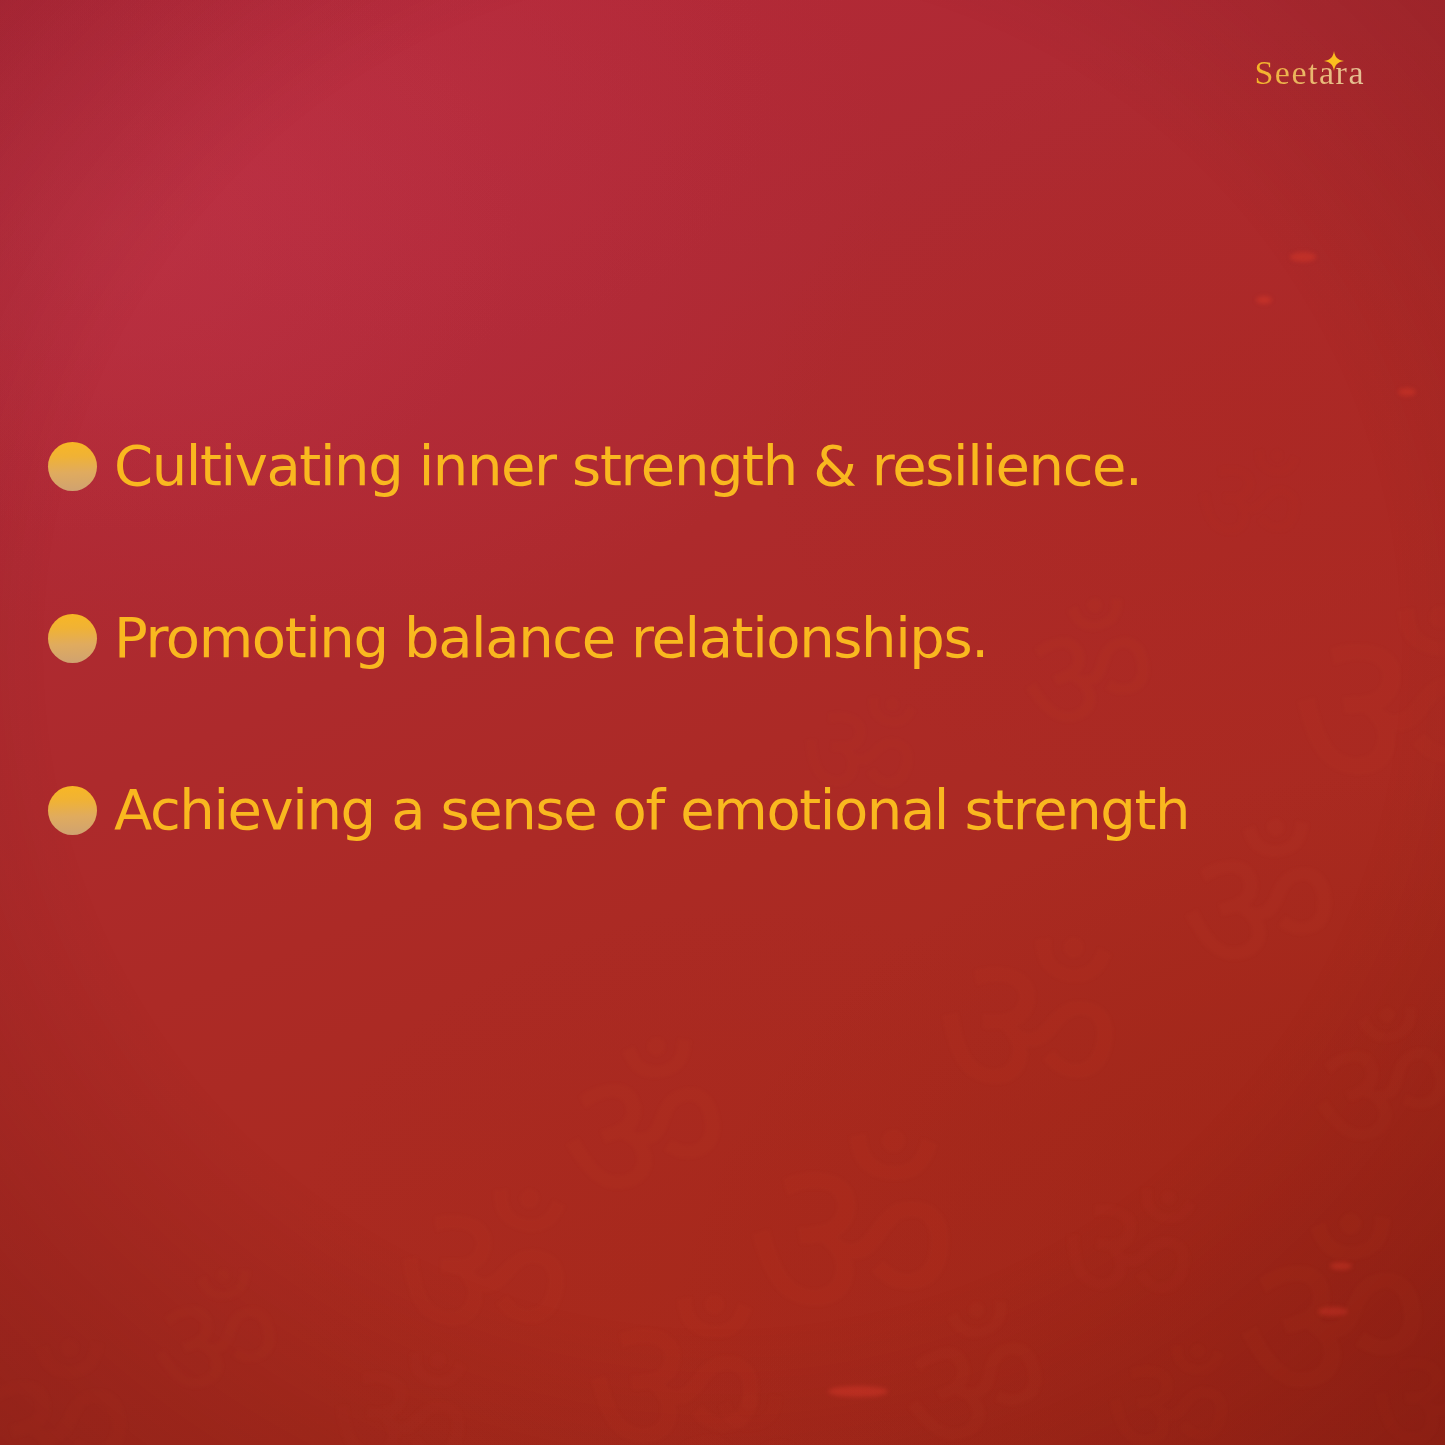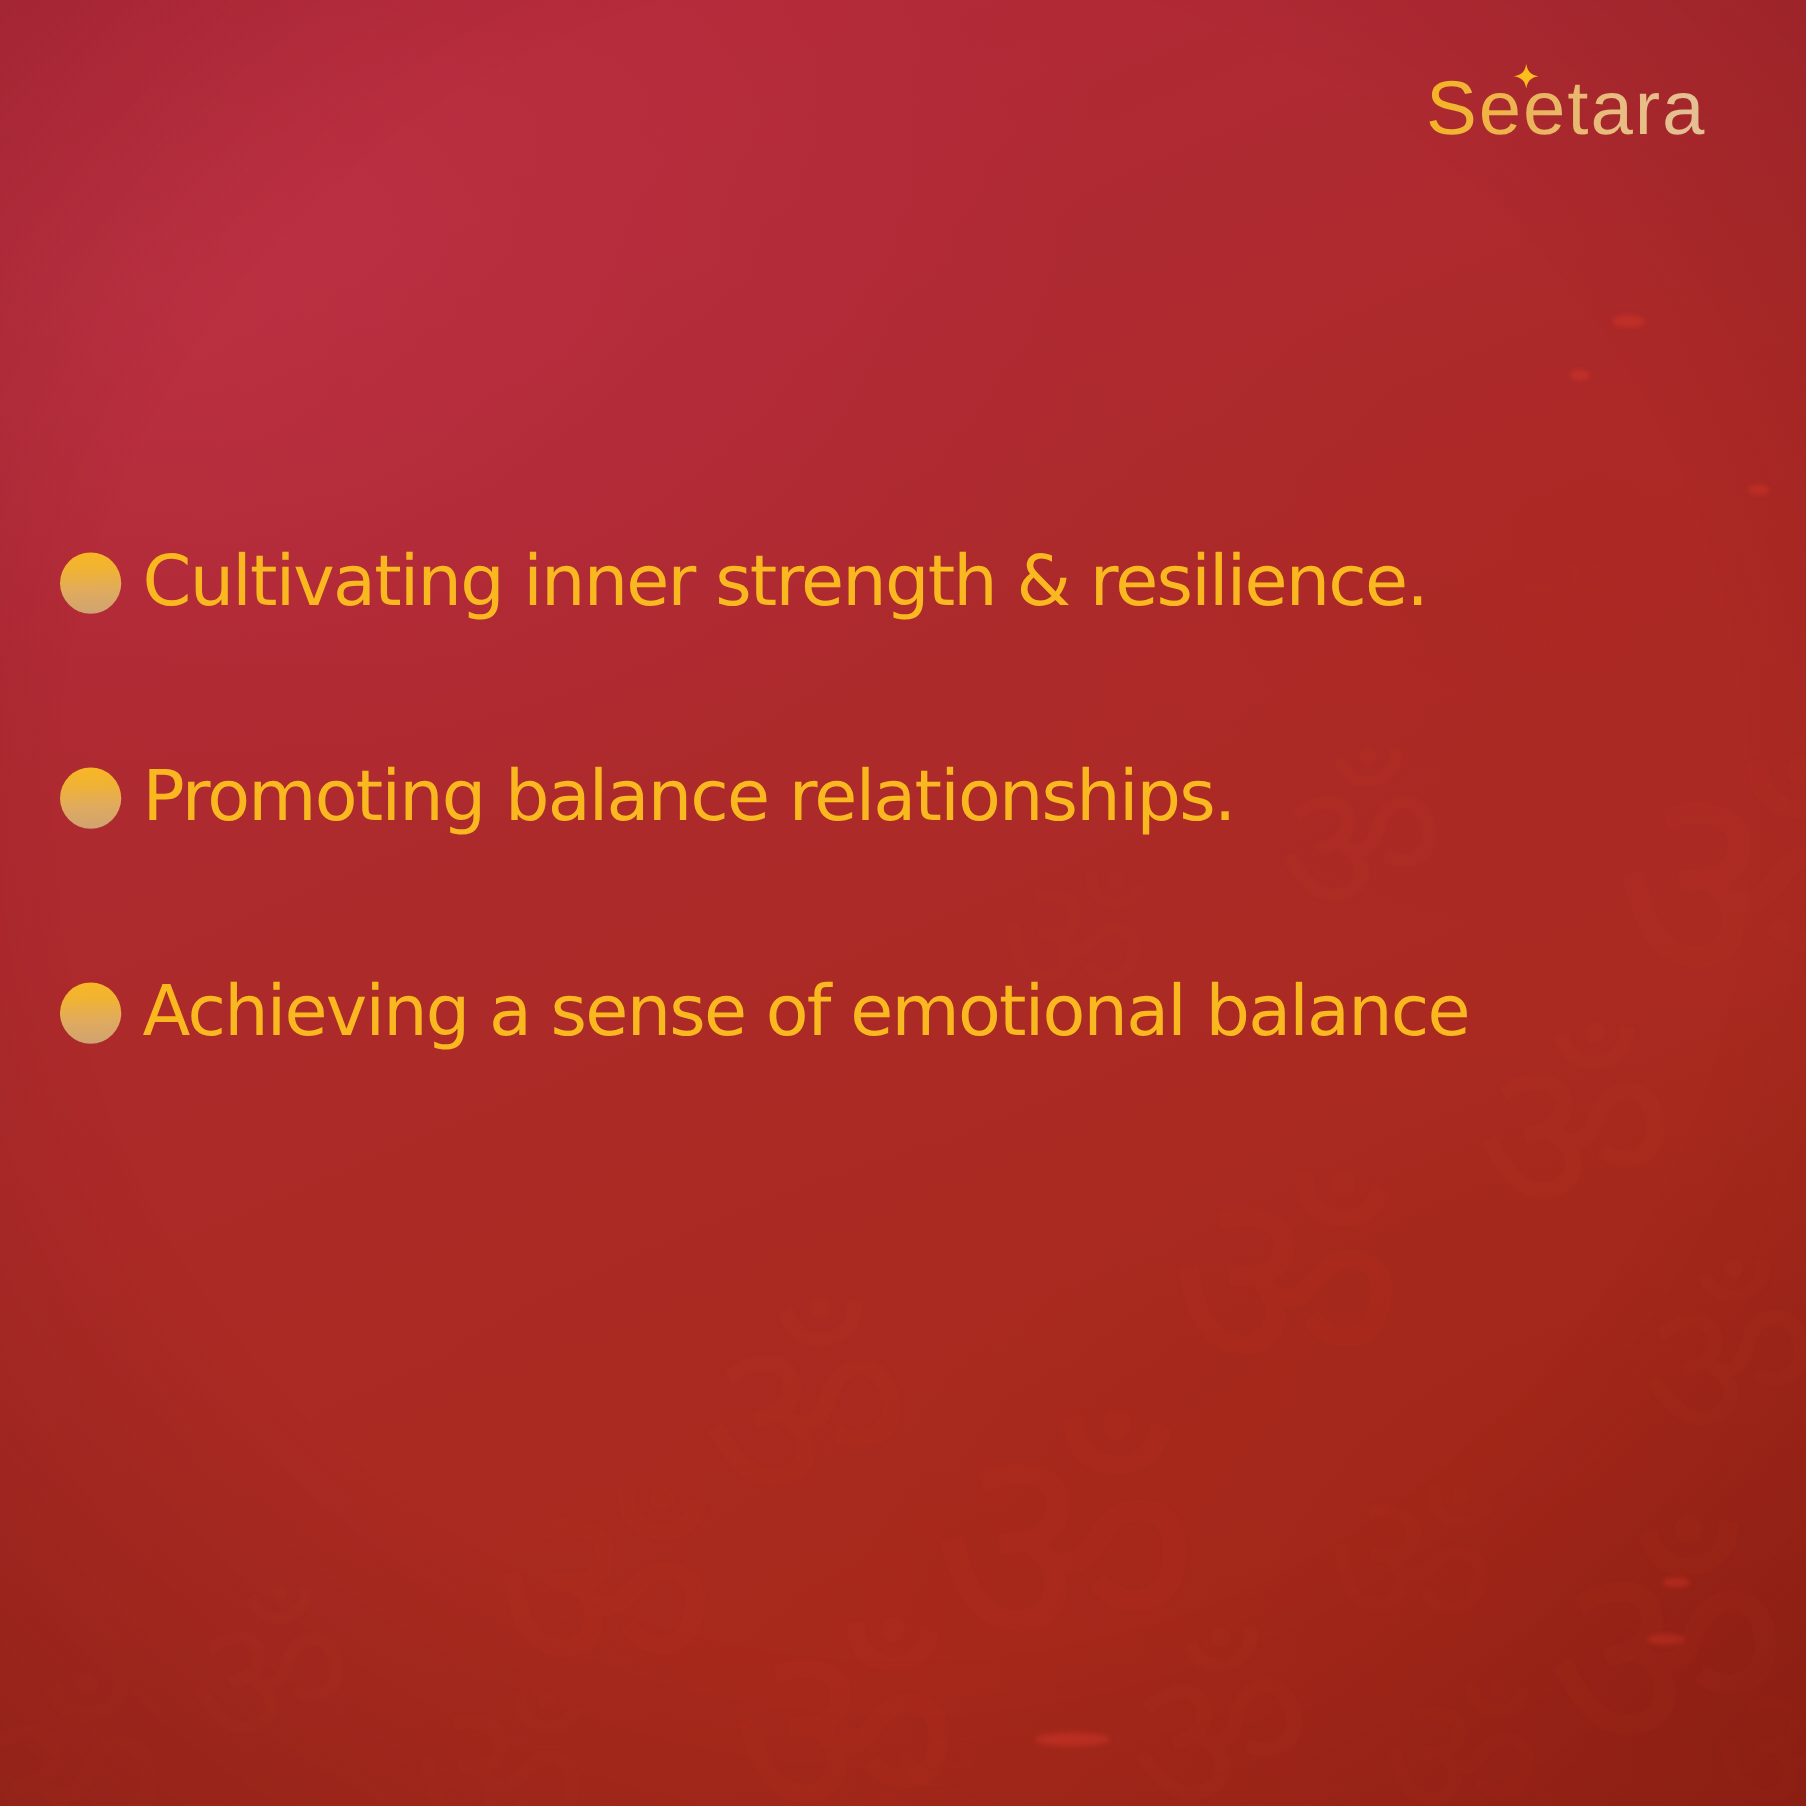--- a/index.html
+++ b/index.html
@@ -59,22 +59,22 @@
   }
 
   
   .logo {
     position:absolute;
     top:56px; right:80px;
     display:flex; align-items:flex-start;
     height:56px;
   }
   .logo-text {
-    font-family:Liberation Sans, sans-serif;
-    font-size:61px;
+    font-family:Liberation Serif, serif;
+    font-size:34px;
     font-weight:400;
     letter-spacing:1.5px;
     line-height:1;
     background:linear-gradient(96deg,#f6b41f 0%, #eab45c 38%, #e8bd84 70%, #e4c096 100%);
     -webkit-background-clip:text;
     background-clip:text;
     color:transparent;
     white-space:nowrap;
   }
   .logo-star {
@@ -187,17 +187,17 @@
     </div>
 
 
     <div class="bullet-row">
       <span class="bullet-dot"></span>
       <span class="bullet-text">Promoting balance relationships.</span>
     </div>
 
     <div class="bullet-row">
       <span class="bullet-dot"></span>
-      <span class="bullet-text">Achieving a sense of emotional balance</span>
+      <span class="bullet-text">Achieving a sense of emotional strength</span>
     </div>
 
   </div>
 </div>
 
 </body></html>

